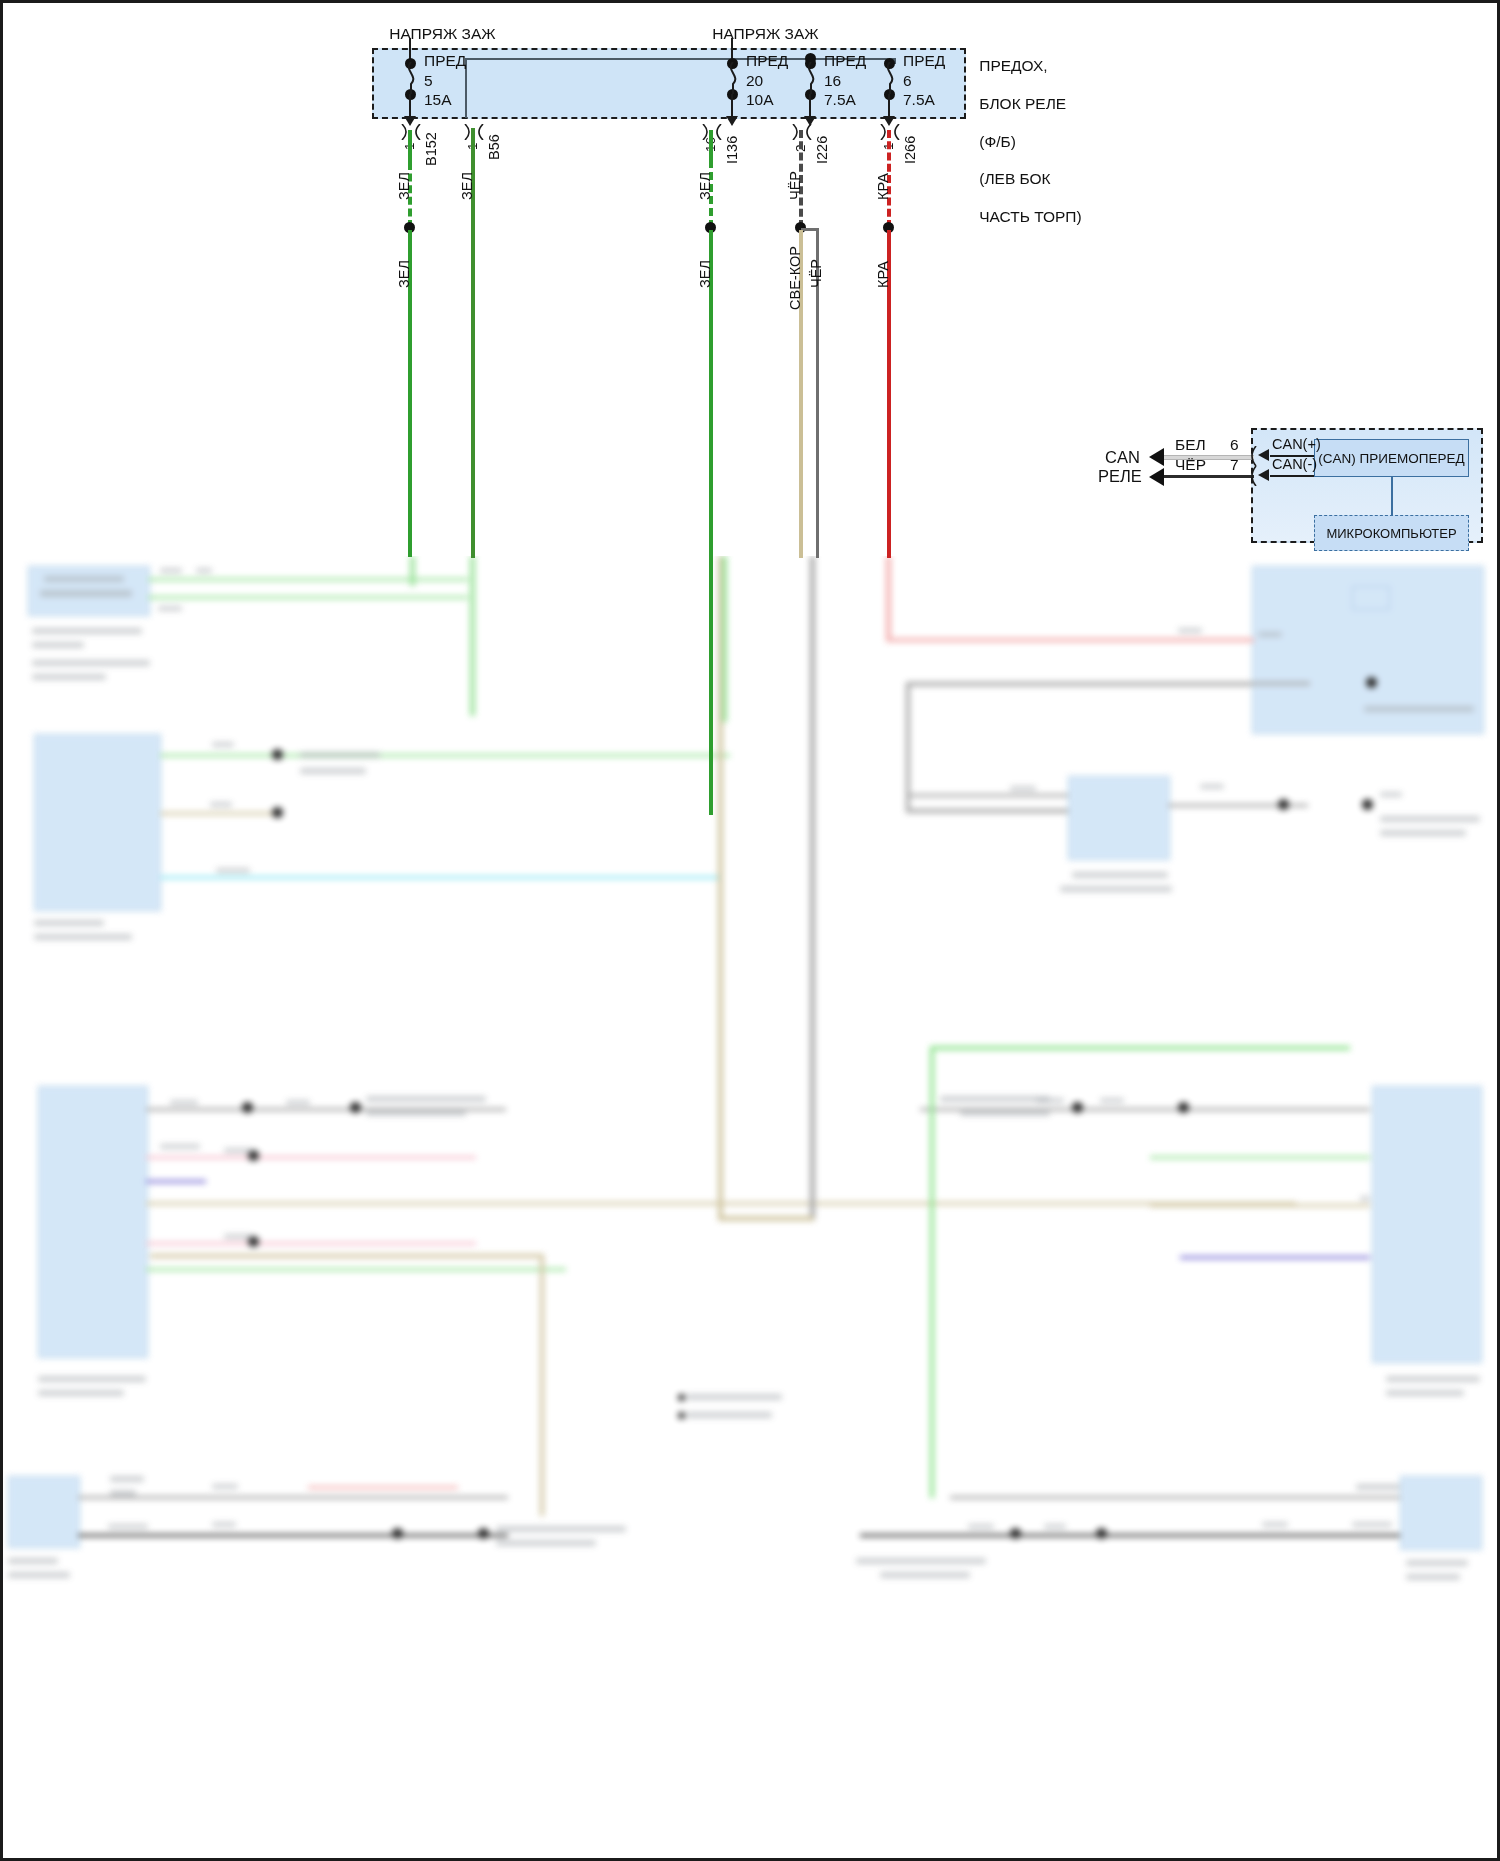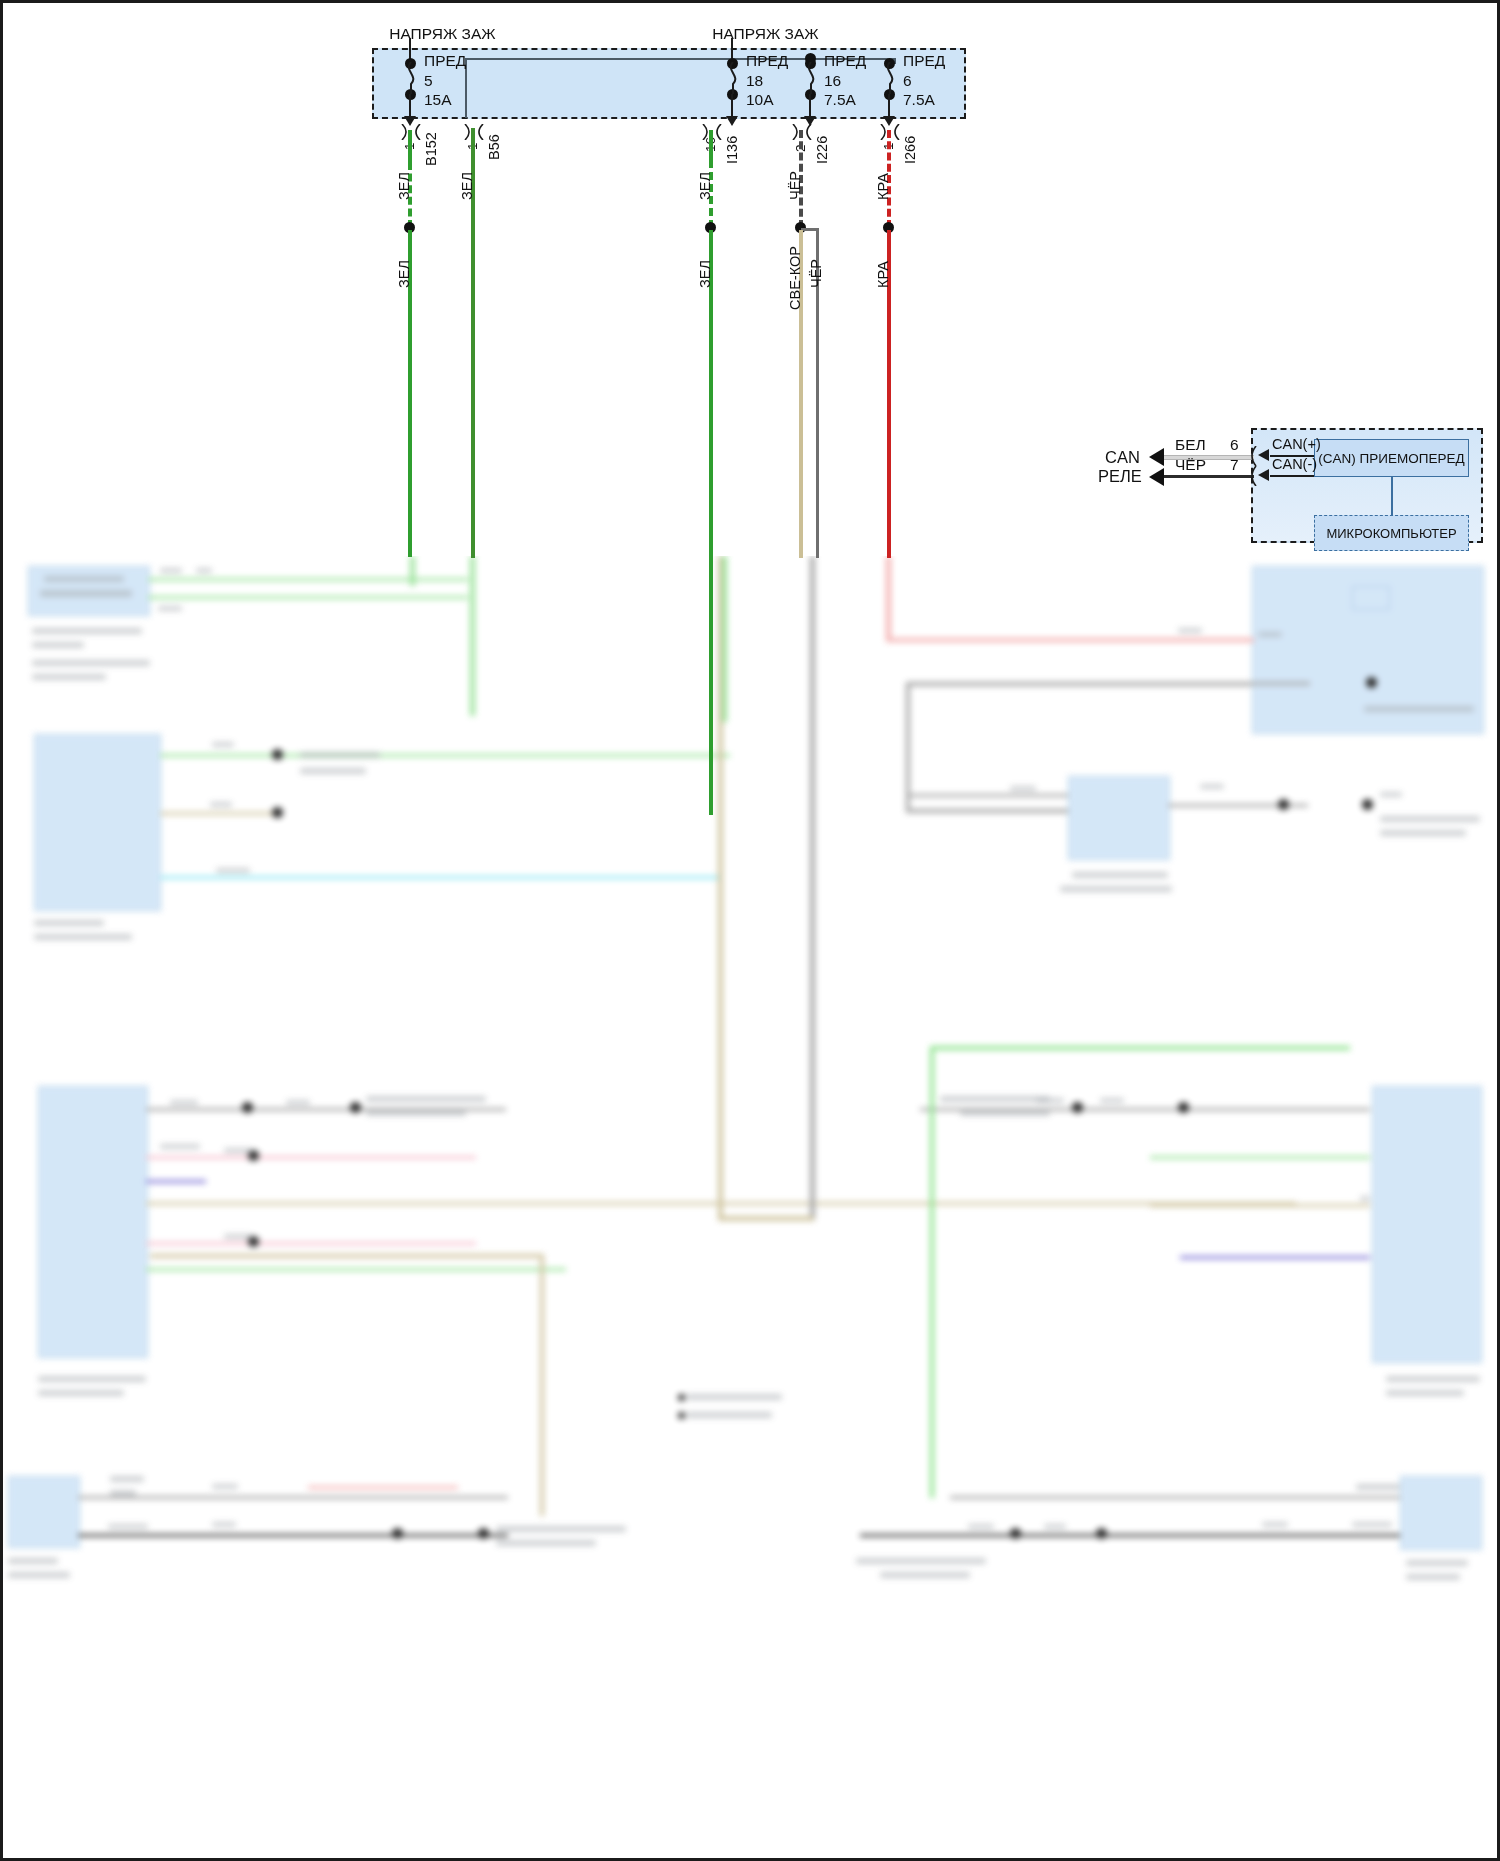--- a/index.html
+++ b/index.html
@@ -226,20 +226,27 @@
     <span>НАПРЯЖ ЗАЖ</span><br>
     <span>ВКЛ ИЛИ СТАРТ</span>
   </div>
   <div class="lbl t15" style="left:695px;top:6px;">
     <span>НАПРЯЖ ЗАЖ</span><br>
     <span>ВКЛ ИЛИ СТАРТ</span>
   </div>
 
   <div id="fuseblock"></div>
 
+  <div class="lbl t15" style="left:962px;top:38px;">
+    <span>ПРЕДОХ,</span><br>
+    <span>БЛОК РЕЛЕ</span><br>
+    <span>(Ф/Б)</span><br>
+    <span>(ЛЕВ БОК</span><br>
+    <span>ЧАСТЬ ТОРП)</span>
+  </div>
 
   <div class="hwire" style="left:466px;top:58px;width:430px;height:2px;background:#4b5a66;"></div>
   <div class="wire" style="left:465px;top:58px;width:2px;height:60px;background:#4b5a66;"></div>
   <div class="wire" style="left:894px;top:58px;width:2px;height:6px;background:#4b5a66;"></div>
 
   <div class="wire" style="left:409px;top:38px;width:2px;height:24px;background:#1b1b1b;"></div>
   <div class="wire" style="left:731px;top:38px;width:2px;height:24px;background:#1b1b1b;"></div>
 
   <div class="dot" style="left:405px;top:58px;"></div>
   <div class="dot" style="left:405px;top:89px;"></div>
@@ -253,21 +260,21 @@
   <svg class="arrow-d" style="left:403px;top:112px;" width="14" height="14" viewBox="0 0 14 14">
     <path d="M7 14 L1 4 L13 4 Z" fill="#1b1b1b"></path>
   </svg>
 
   <div class="dot" style="left:727px;top:58px;"></div>
   <div class="dot" style="left:727px;top:89px;"></div>
   <svg class="fuse-squiggle" style="left:724px;top:62px;" width="18" height="32" viewBox="0 0 18 32">
     <path d="M9 0 C 1 8, 17 14, 9 22 L 9 32" stroke="#1b1b1b" stroke-width="2" fill="none"></path>
   </svg>
   <div class="lbl t15" style="left:746px;top:52px;">ПРЕД</div>
-  <div class="lbl t15" style="left:746px;top:72px;">18</div>
+  <div class="lbl t15" style="left:746px;top:72px;">20</div>
   <div class="lbl t15" style="left:746px;top:91px;">10A</div>
   <div class="wire" style="left:731px;top:94px;width:2px;height:26px;background:#1b1b1b;"></div>
   <svg class="arrow-d" style="left:725px;top:112px;" width="14" height="14" viewBox="0 0 14 14">
     <path d="M7 14 L1 4 L13 4 Z" fill="#1b1b1b"></path>
   </svg>
 
   <div class="dot" style="left:805px;top:53px;"></div>
   <div class="dot" style="left:805px;top:58px;"></div>
   <div class="dot" style="left:805px;top:89px;"></div>
   <svg class="fuse-squiggle" style="left:802px;top:62px;" width="18" height="32" viewBox="0 0 18 32">

